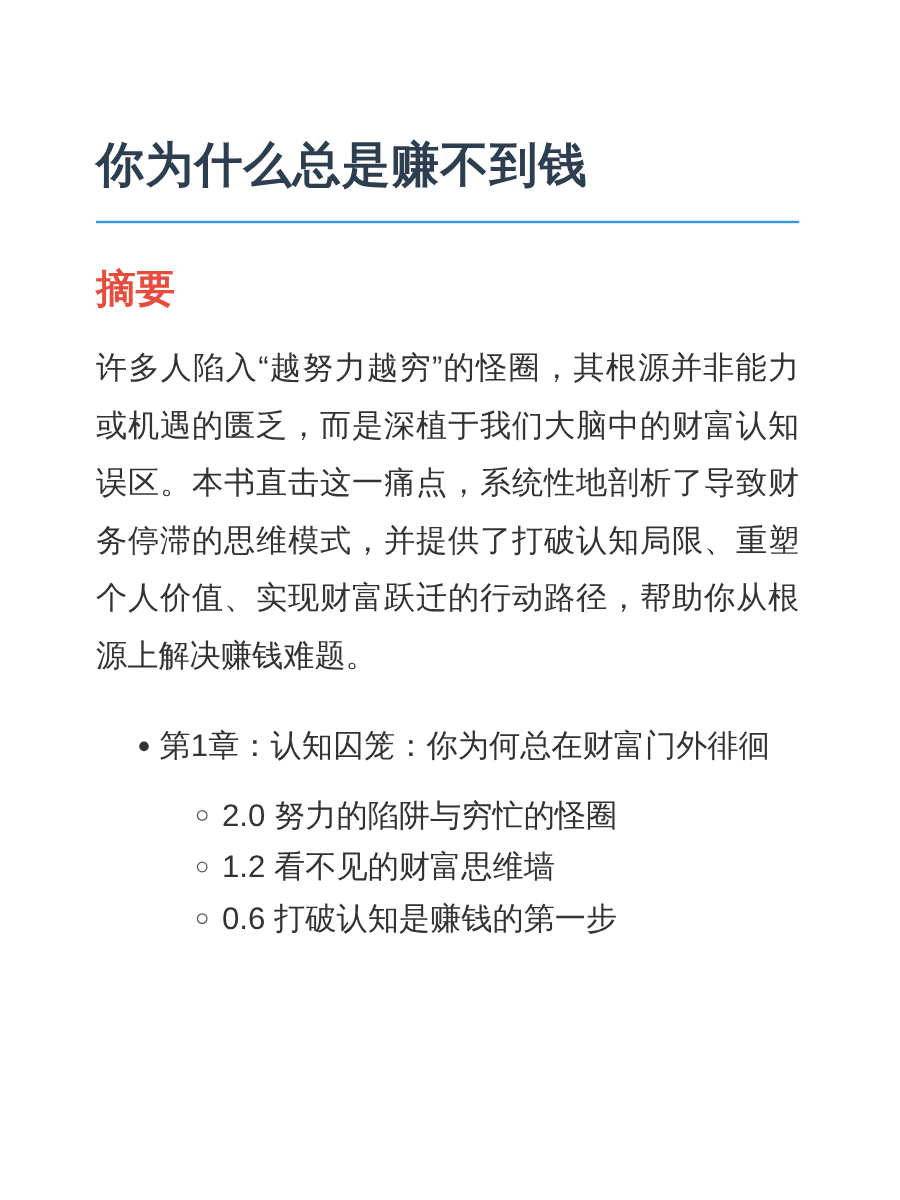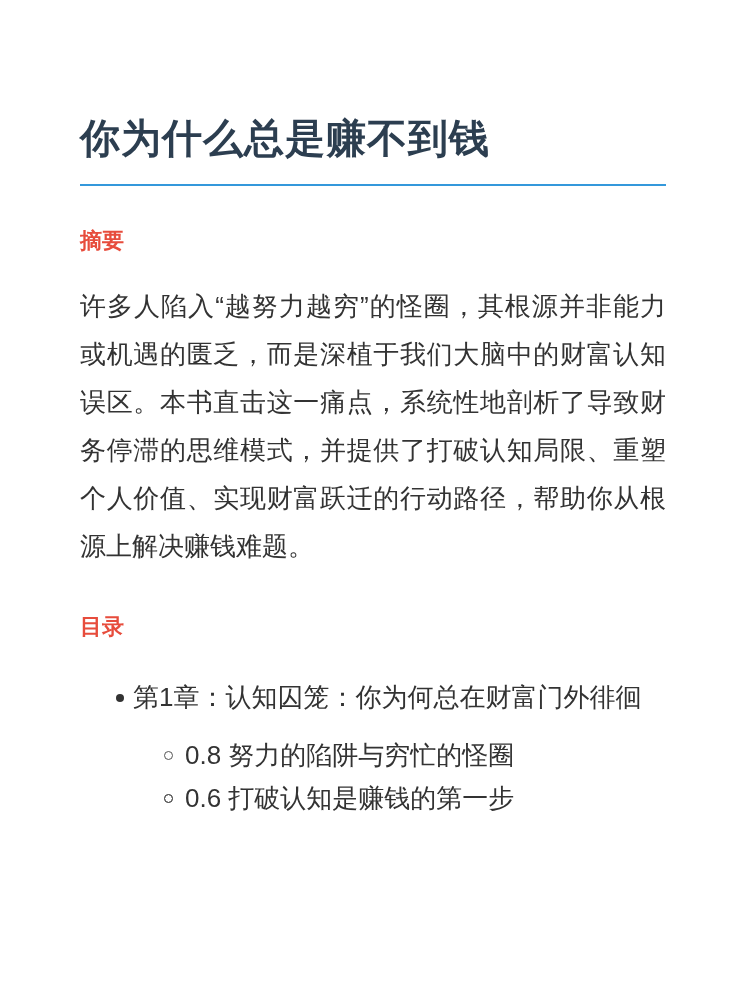--- a/index.html
+++ b/index.html
@@ -30,21 +30,21 @@
     letter-spacing: 1px;
     color: var(--title-text, #2c3e50);
   }
   .title-divider {
     border: none;
     border-top: 2px solid var(--divider, #3498db);
     margin: 22px 0 0 0;
   }
   .accent-heading {
     margin: 0;
-    font-size: 22px;
+    font-size: 33px;
     line-height: 38px;
     font-weight: 700;
     color: var(--accent-heading, #e74c3c);
   }
   .summary-heading { margin-top: 36px; }
   .toc-heading { margin-top: 38px; }
   .summary-body {
     margin: 22px 0 0 0;
     font-size: 26px;
     line-height: 48px;
@@ -110,33 +110,33 @@
 <div class="page">
 
   <h1 class="doc-title">你为什么总是赚不到钱</h1>
 
   <hr class="title-divider">
 
   <h2 class="accent-heading summary-heading">摘要</h2>
 
   <p class="summary-body">许多人陷入“越努力越穷”的怪圈，其根源并非能力或机遇的匮乏，而是深植于我们大脑中的财富认知误区。本书直击这一痛点，系统性地剖析了导致财务停滞的思维模式，并提供了打破认知局限、重塑个人价值、实现财富跃迁的行动路径，帮助你从根源上解决赚钱难题。</p>
 
-  <h2 class="accent-heading toc-heading">目录</h2>
 
   <ul class="toc-list">
     <li class="toc-item toc-item-l1">
       <span class="bullet-disc"></span>
       <span>第1章：认知囚笼：你为何总在财富门外徘徊</span>
     </li>
     <li class="toc-item toc-item-l2">
       <span class="bullet-circle"></span>
-      <span>0.8 努力的陷阱与穷忙的怪圈</span>
+      <span>2.0 努力的陷阱与穷忙的怪圈</span>
     </li>
     <li class="toc-item toc-item-l2">
       <span class="bullet-circle"></span>
+      <span>1.2 看不见的财富思维墙</span>
     </li>
     <li class="toc-item toc-item-l2">
       <span class="bullet-circle"></span>
       <span>0.6 打破认知是赚钱的第一步</span>
     </li>
   </ul>
 
 
 </div>
 

